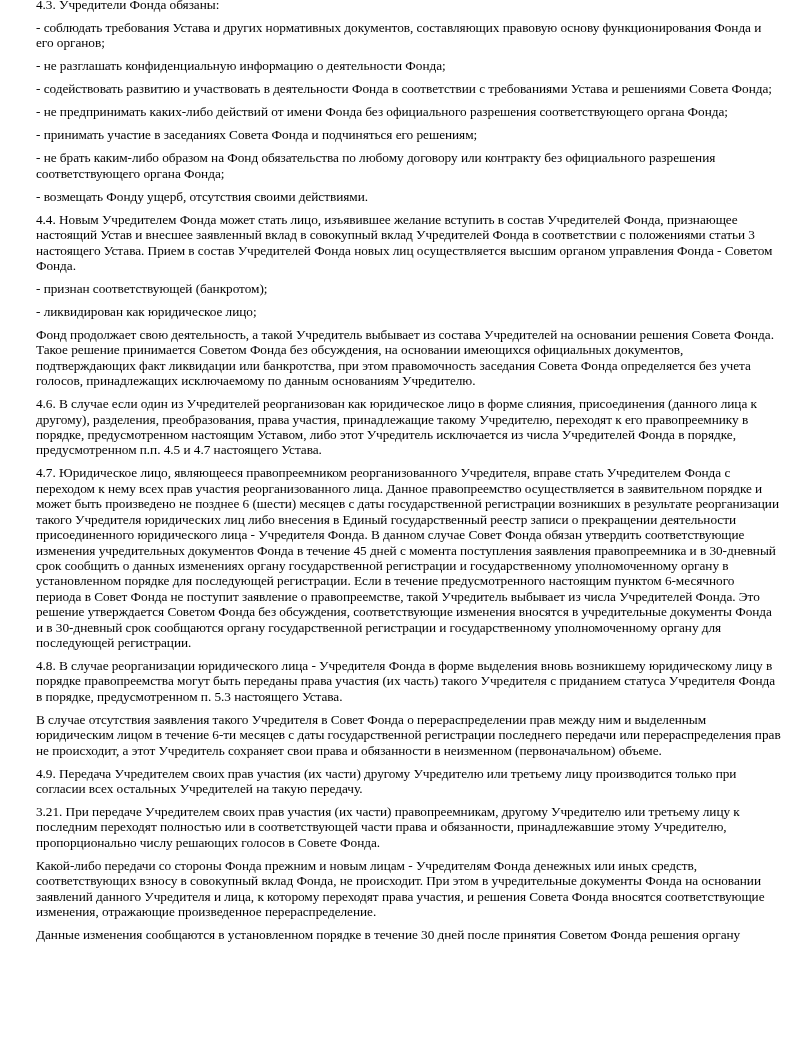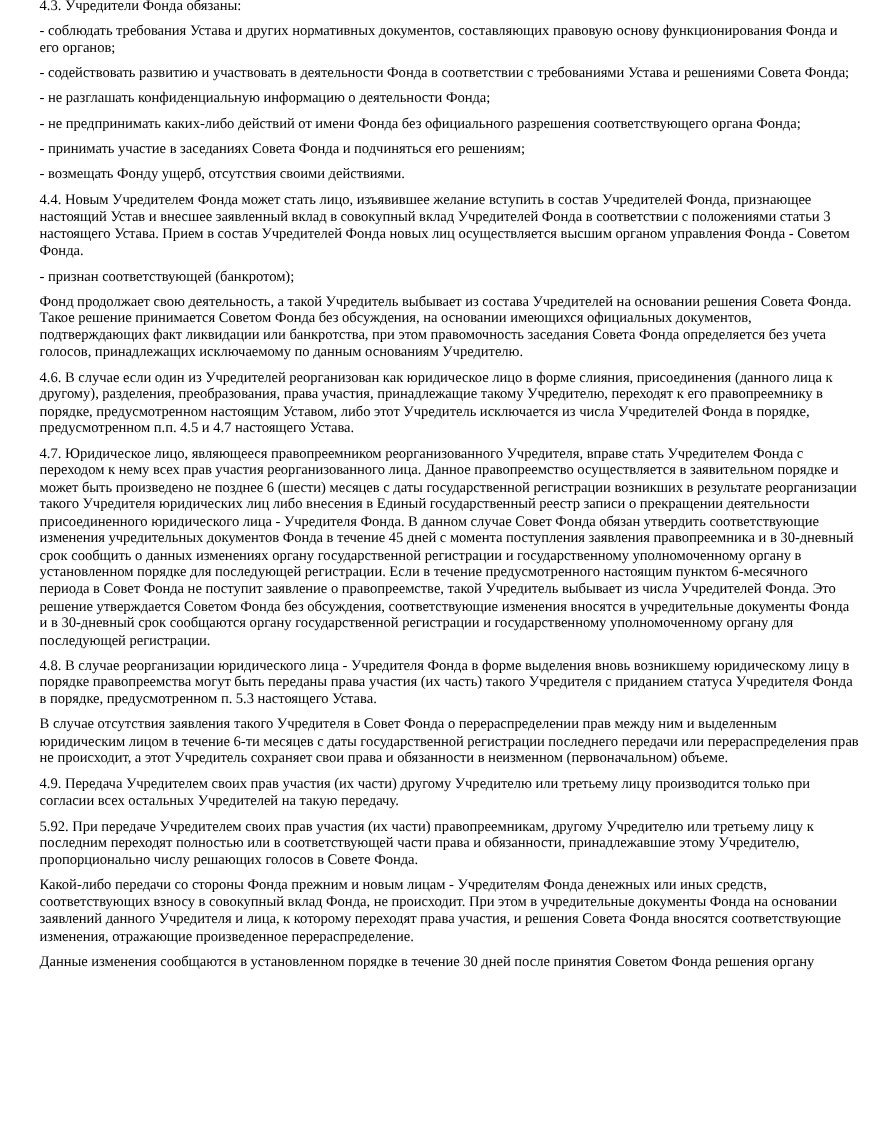--- a/index.html
+++ b/index.html
@@ -24,29 +24,31 @@
     padding: 0;
     letter-spacing: -0.05px;
   }
 </style>
 </head>
 <body>
 
 <div class="page">
   <p>4.3. Учредители Фонда обязаны:</p>
   <p>- соблюдать требования Устава и других нормативных документов, составляющих правовую основу функционирования Фонда и его органов;</p>
+  <p>- не разглашать конфиденциальную информацию о деятельности Фонда;</p>
   <p>- содействовать развитию и участвовать в деятельности Фонда в соответствии с требованиями Устава  и решениями Совета Фонда;</p>
-  <p>- не разглашать конфиденциальную информацию о деятельности Фонда;</p>
   <p>- не предпринимать каких-либо действий от имени Фонда без официального разрешения соответствующего органа Фонда;</p>
   <p>- принимать участие в заседаниях Совета Фонда и подчиняться его решениям;</p>
+  <p>- не брать каким-либо образом на Фонд обязательства по любому договору или контракту без официального разрешения соответствующего органа Фонда;</p>
   <p>- возмещать Фонду ущерб, отсутствия своими действиями.</p>
   <p>4.4. Новым Учредителем Фонда может стать лицо, изъявившее желание вступить в состав Учредителей Фонда, признающее настоящий Устав и внесшее заявленный вклад в совокупный вклад Учредителей Фонда в соответствии с положениями статьи 3 настоящего Устава. Прием в состав Учредителей Фонда новых лиц осуществляется высшим органом управления Фонда - Советом Фонда.</p>
   <p>- признан соответствующей (банкротом);</p>
+  <p>- ликвидирован как юридическое лицо;</p>
   <p>Фонд продолжает свою деятельность, а такой Учредитель выбывает из состава Учредителей на основании решения Совета Фонда. Такое решение принимается Советом Фонда без обсуждения, на основании имеющихся официальных документов, подтверждающих факт ликвидации или банкротства, при этом правомочность заседания Совета Фонда определяется без учета голосов, принадлежащих исключаемому по данным основаниям Учредителю.</p>
   <p>4.6. В случае если один из Учредителей реорганизован как юридическое лицо в форме слияния, присоединения (данного лица к другому), разделения, преобразования, права участия, принадлежащие такому Учредителю, переходят к его правопреемнику в порядке, предусмотренном настоящим Уставом, либо этот Учредитель исключается из числа Учредителей Фонда в порядке, предусмотренном п.п. 4.5 и 4.7 настоящего Устава.</p>
   <p>4.7. Юридическое лицо, являющееся правопреемником реорганизованного Учредителя, вправе стать Учредителем Фонда с переходом к нему всех прав участия реорганизованного лица. Данное правопреемство осуществляется в заявительном порядке и может быть произведено не позднее 6 (шести) месяцев с даты государственной регистрации возникших в результате реорганизации такого Учредителя юридических лиц либо внесения в Единый государственный реестр записи о прекращении деятельности присоединенного юридического лица - Учредителя Фонда. В данном случае Совет Фонда обязан утвердить соответствующие изменения учредительных документов Фонда в течение 45 дней с момента поступления заявления правопреемника и в 30-дневный срок сообщить о данных изменениях органу государственной регистрации и государственному уполномоченному органу в установленном порядке для последующей регистрации. Если в течение предусмотренного настоящим пунктом 6-месячного периода в Совет Фонда не поступит заявление о правопреемстве, такой Учредитель выбывает из числа Учредителей Фонда. Это решение утверждается Советом Фонда без обсуждения, соответствующие изменения вносятся в учредительные документы Фонда и в 30-дневный срок сообщаются органу государственной регистрации и государственному уполномоченному органу для последующей регистрации.</p>
   <p>4.8. В случае реорганизации юридического лица - Учредителя Фонда в форме выделения вновь возникшему юридическому лицу в порядке правопреемства могут быть переданы права участия (их часть) такого Учредителя с приданием статуса Учредителя Фонда в порядке, предусмотренном п. 5.3 настоящего Устава.</p>
   <p>В случае отсутствия заявления такого Учредителя в Совет Фонда о перераспределении прав между ним и выделенным юридическим лицом в течение 6-ти месяцев с даты государственной регистрации последнего передачи или перераспределения прав не происходит, а этот Учредитель сохраняет свои права и обязанности в неизменном (первоначальном) объеме.</p>
   <p>4.9. Передача Учредителем своих прав участия (их части) другому Учредителю или третьему лицу производится только при согласии всех остальных Учредителей на такую передачу.</p>
-  <p>5.92. При передаче Учредителем своих прав участия (их части) правопреемникам, другому Учредителю или третьему лицу к последним переходят полностью или в соответствующей части права и обязанности, принадлежавшие этому Учредителю, пропорционально числу решающих голосов в Совете Фонда.</p>
+  <p>3.21. При передаче Учредителем своих прав участия (их части) правопреемникам, другому Учредителю или третьему лицу к последним переходят полностью или в соответствующей части права и обязанности, принадлежавшие этому Учредителю, пропорционально числу решающих голосов в Совете Фонда.</p>
   <p>Какой-либо передачи со стороны Фонда прежним и новым лицам - Учредителям Фонда денежных или иных средств, соответствующих взносу в совокупный вклад Фонда, не происходит. При этом в учредительные документы Фонда на основании заявлений данного Учредителя и лица, к которому переходят права участия, и решения Совета Фонда вносятся соответствующие изменения, отражающие произведенное перераспределение.</p>
   <p>Данные изменения сообщаются в установленном порядке в течение 30 дней после принятия Советом Фонда решения органу</p>
 </div>
 
 </body></html>

